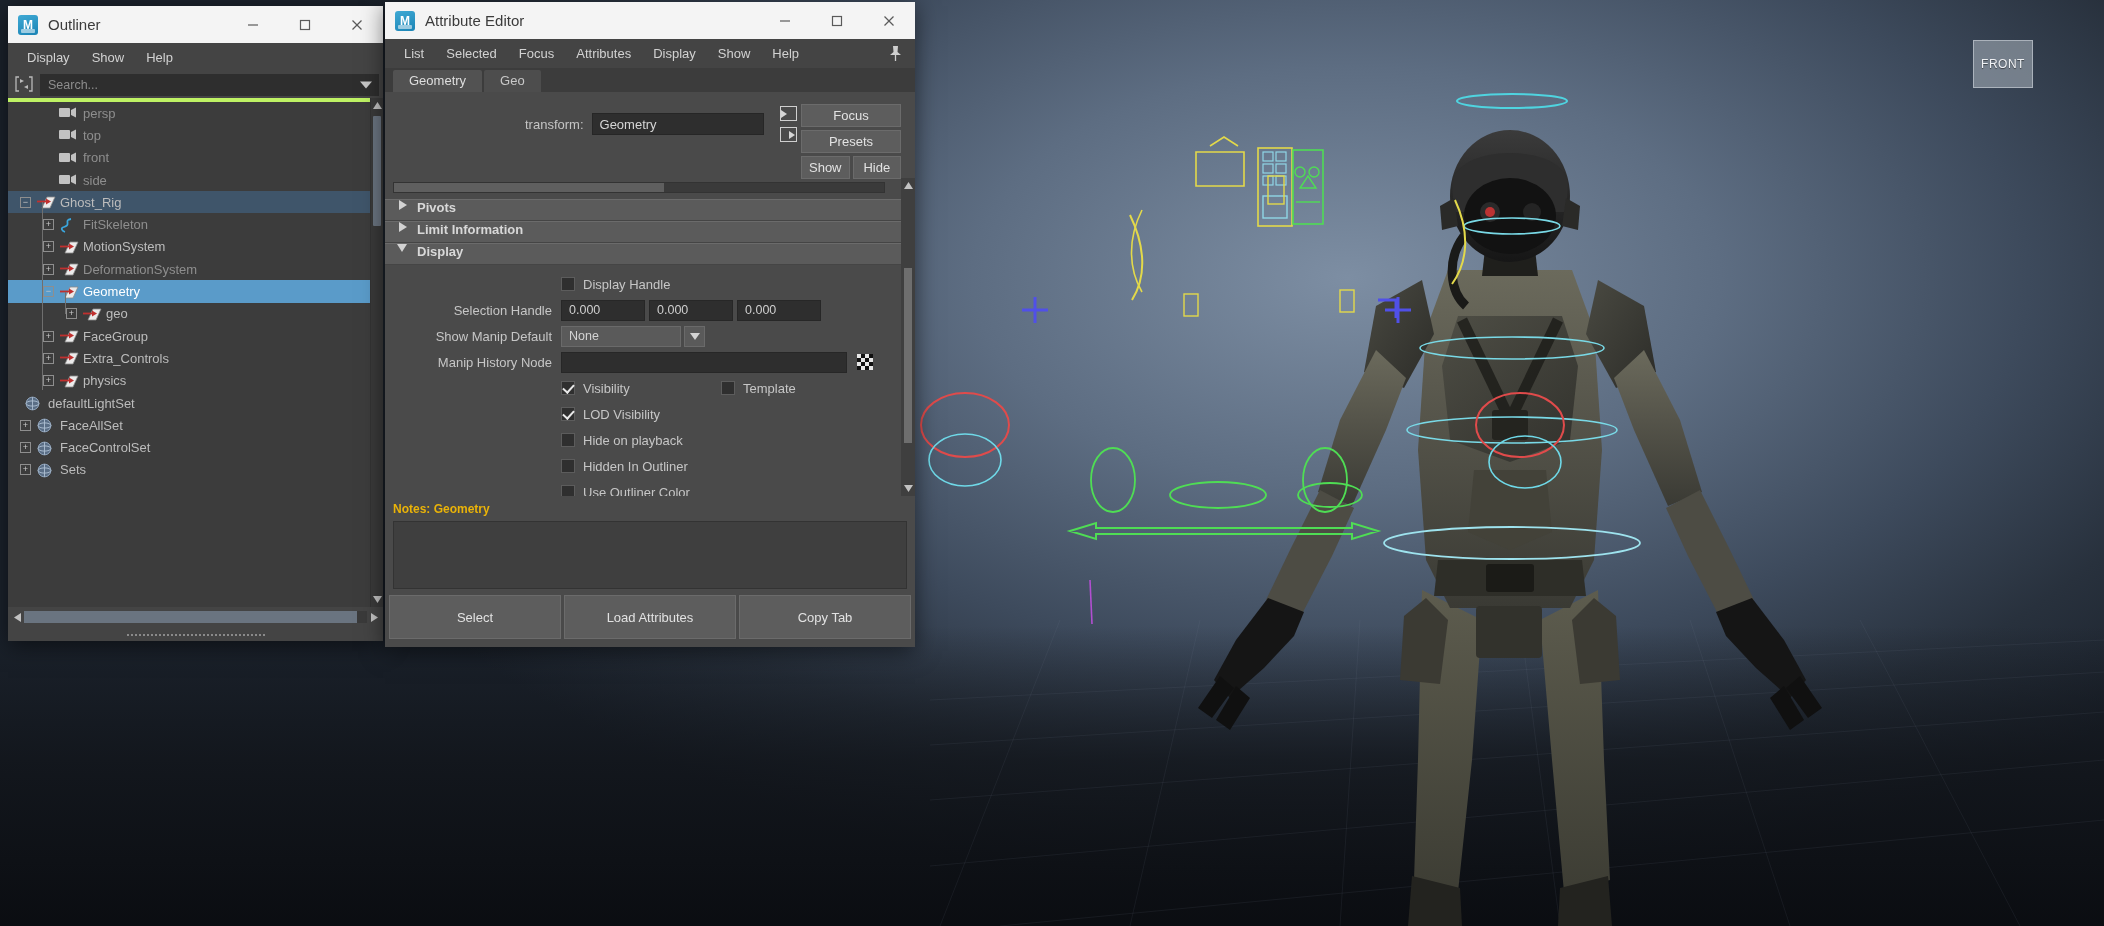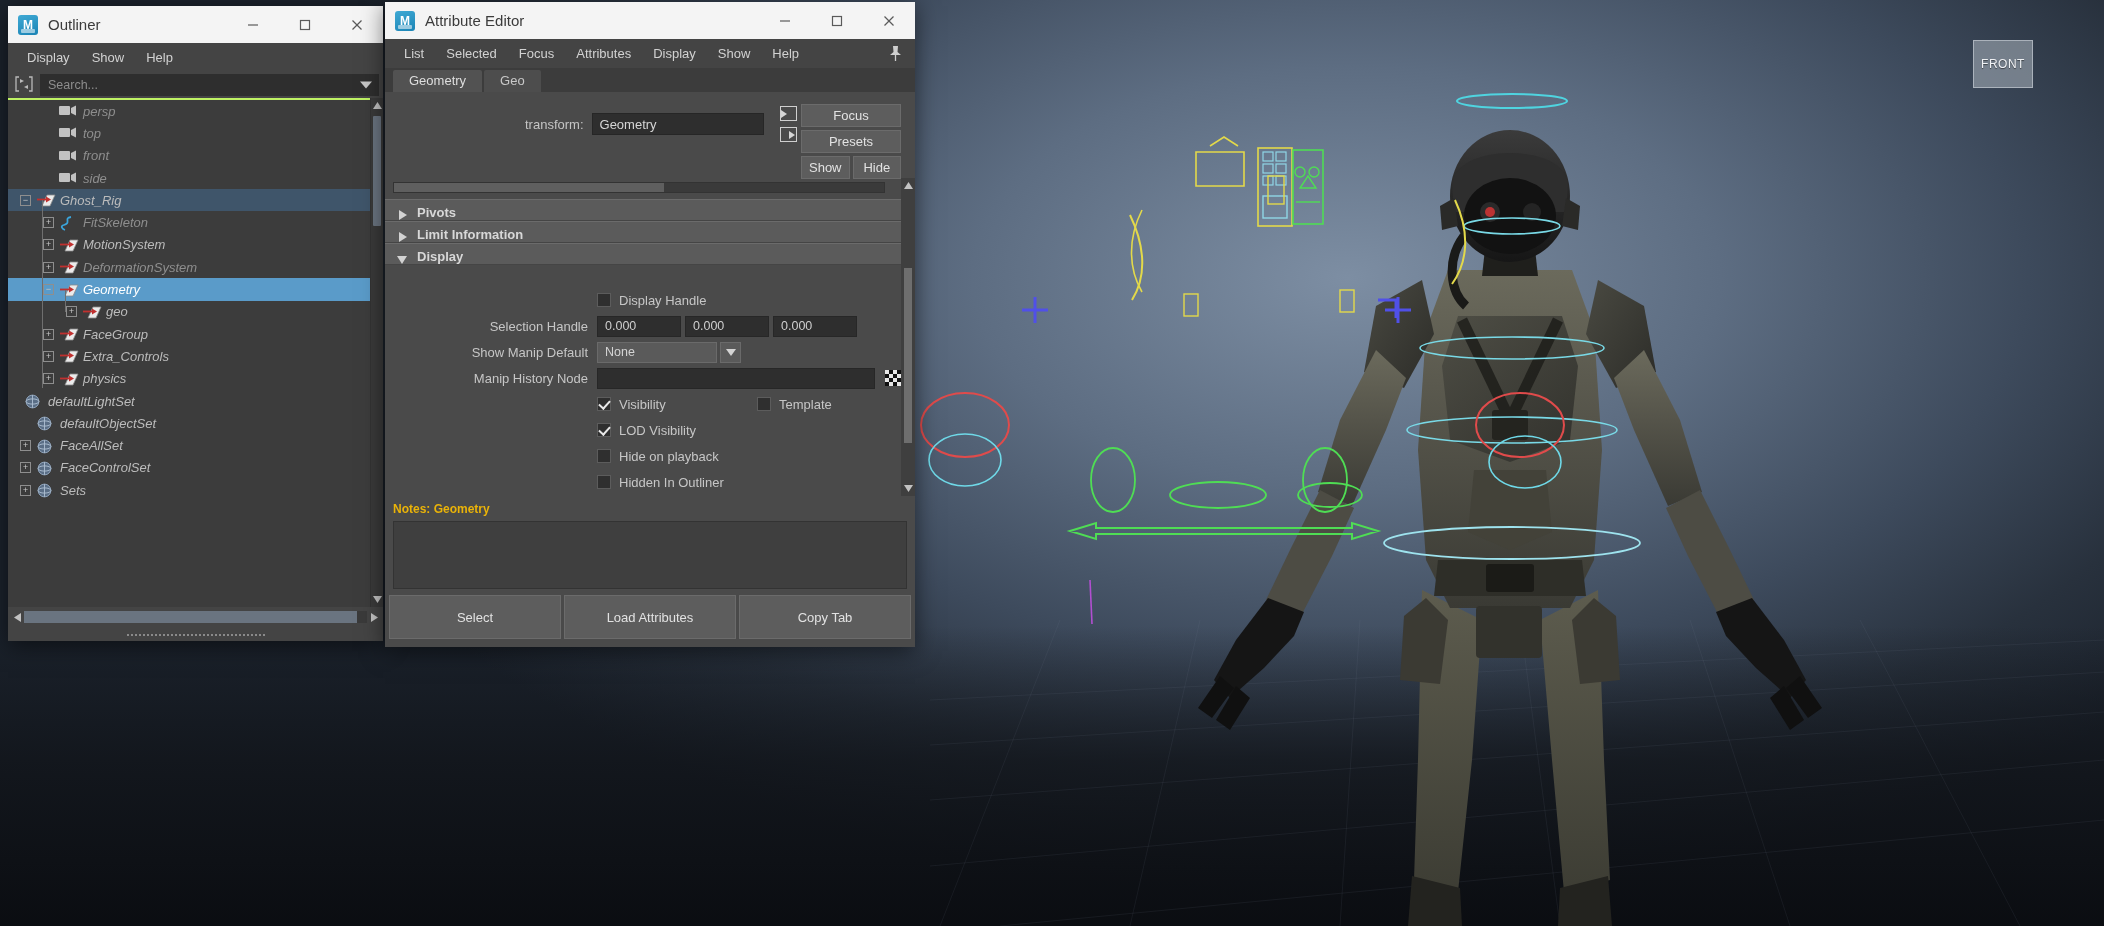--- a/index.html
+++ b/index.html
@@ -84,22 +84,21 @@
   }
   .search-field span { font-size: 12.5px; color: #8d8d8d; padding-left: 8px; }
   .search-caret {
     position: absolute; right: 7px; top: 50%; transform: translateY(-50%);
     width: 0; height: 0; border-left: 6px solid transparent; border-right: 6px solid transparent;
     border-top: 7px solid #c6c6c6;
   }
   .tree-wrap { flex: 1 1 auto; display: flex; min-height: 0; }
   .tree-scroll {
     flex: 1 1 auto; background: #3c3c3c; overflow: hidden; position: relative;
-    border-top: 2px solid #bef264;
-    font-style: italic;
+    border-top: 4px solid #bef264;
   }
   .tree-row {
     height: 22.3px; display: flex; align-items: center; position: relative;
     font-size: 13px; color: #bcbcbc; white-space: nowrap;
   }
   .tree-row.dim { color: #8e8e8e; }
   .tree-row.sel-soft { background: #3f556a; }
   .tree-row.sel { background: #5a9bc9; color: #ffffff; }
   .expander {
     width: 11px; height: 11px; border: 1px solid #8e8e8e; color: #c9c9c9;
@@ -159,29 +158,29 @@
   .ae-content { flex: 1 1 auto; min-width: 0; overflow: hidden; position: relative; }
   .ae-vscroll { width: 14px; background: #3f3f3f; position: relative; flex: 0 0 auto; }
 
   .hslider-row { padding: 4px 16px 6px 8px; }
   .hslider {
     height: 11px; background: #3a3a3a; border: 1px solid #333; position: relative;
   }
   .hslider-thumb { position: absolute; left: 0; top: 0; bottom: 0; width: 55%; background: #5f5f5f; }
 
   .section-hdr {
-    height: 22px; background: #5b5b5b; display: flex; align-items: flex-end;
+    height: 22px; background: #5b5b5b; display: flex; align-items: flex-start;
     border-top: 1px solid #6b6b6b; border-bottom: 1px solid #454545;
     font-size: 13px; font-weight: bold; color: #d8d8d8; padding-left: 8px; gap: 10px;
   }
   .tri { width: 0; height: 0; flex: 0 0 auto; }
   .tri.right { border-top: 5px solid transparent; border-bottom: 5px solid transparent; border-left: 8px solid #d2d2d2; margin-left: 6px;}
   .tri.down { border-left: 5px solid transparent; border-right: 5px solid transparent; border-top: 8px solid #d2d2d2; margin-left: 4px;}
 
-  .attr-body { padding: 24px 0 0 0; margin-left: 36px; }
+  .attr-body { padding: 8px 0 0 0; }
   .attr-row { display: flex; align-items: center; min-height: 22px; margin-bottom: 4px; }
   .attr-label {
     width: 176px; flex: 0 0 auto; text-align: right; padding-right: 9px;
     font-size: 13px; color: #c6c6c6;
   }
   .cb-wrap { display: flex; align-items: center; gap: 8px; }
   .cb {
     width: 14px; height: 14px; background: #2f2f2f; border: 1px solid #5c5c5c;
     flex: 0 0 auto; position: relative;
   }
@@ -540,29 +539,20 @@
             <div class="tree-row" style="">
               <span class="expander none"></span>
               <span class="ic"><svg width="17" height="15" viewBox="0 0 17 15">
                   <circle cx="8.5" cy="7.5" r="6.4" fill="#5a6e86" stroke="#8fa3ba" stroke-width="1"></circle>
                   <ellipse cx="8.5" cy="7.5" rx="6.4" ry="2.6" fill="none" stroke="#aebfd2" stroke-width="0.9"></ellipse>
                   <line x1="8.5" y1="1.1" x2="8.5" y2="13.9" stroke="#aebfd2" stroke-width="0.9"></line>
                 </svg></span>
               <span>defaultLightSet</span>
             </div>
             <div class="tree-row" style="padding-left:12px">
-              <span class="expander none"></span>
-              <span class="ic"><svg width="17" height="15" viewBox="0 0 17 15">
-                  <circle cx="8.5" cy="7.5" r="6.4" fill="#5a6e86" stroke="#8fa3ba" stroke-width="1"></circle>
-                  <ellipse cx="8.5" cy="7.5" rx="6.4" ry="2.6" fill="none" stroke="#aebfd2" stroke-width="0.9"></ellipse>
-                  <line x1="8.5" y1="1.1" x2="8.5" y2="13.9" stroke="#aebfd2" stroke-width="0.9"></line>
-                </svg></span>
-              <span>defaultObjectSet</span>
-            </div>
-            <div class="tree-row" style="padding-left:12px">
               <span class="expander">+</span>
               <span class="ic"><svg width="17" height="15" viewBox="0 0 17 15">
                   <circle cx="8.5" cy="7.5" r="6.4" fill="#5a6e86" stroke="#8fa3ba" stroke-width="1"></circle>
                   <ellipse cx="8.5" cy="7.5" rx="6.4" ry="2.6" fill="none" stroke="#aebfd2" stroke-width="0.9"></ellipse>
                   <line x1="8.5" y1="1.1" x2="8.5" y2="13.9" stroke="#aebfd2" stroke-width="0.9"></line>
                 </svg></span>
               <span>FaceAllSet</span>
             </div>
             <div class="tree-row" style="padding-left:12px">
               <span class="expander">+</span>

